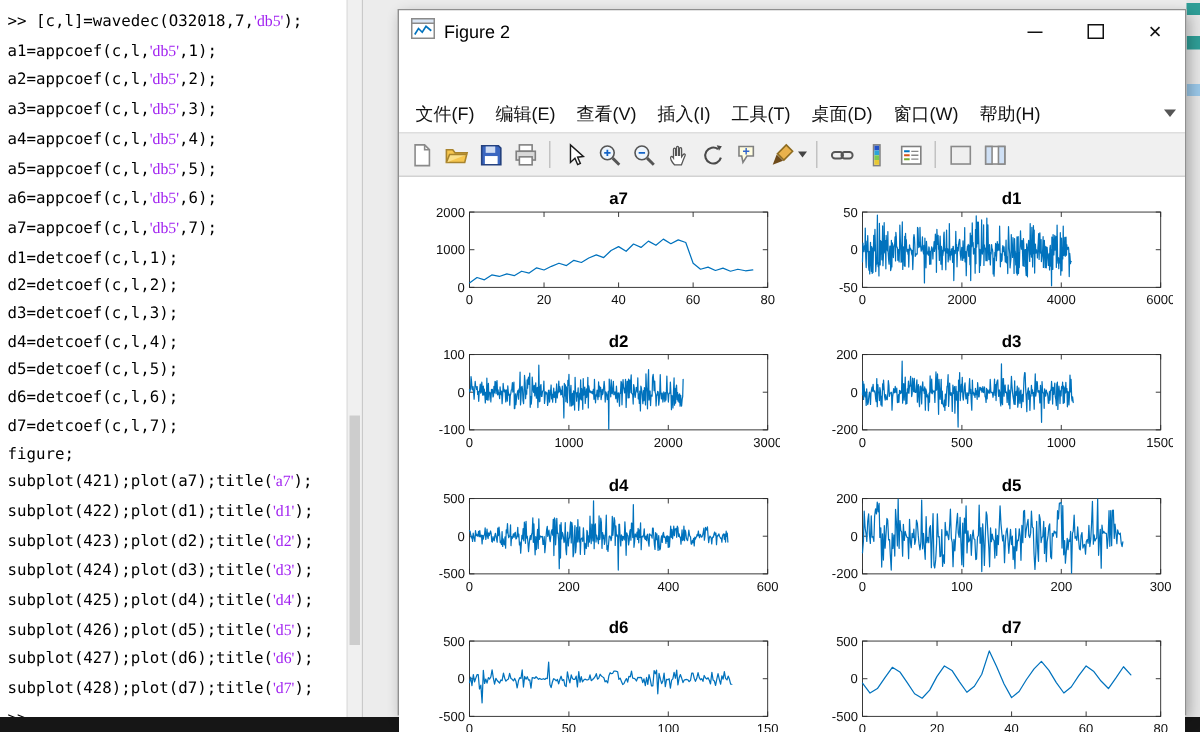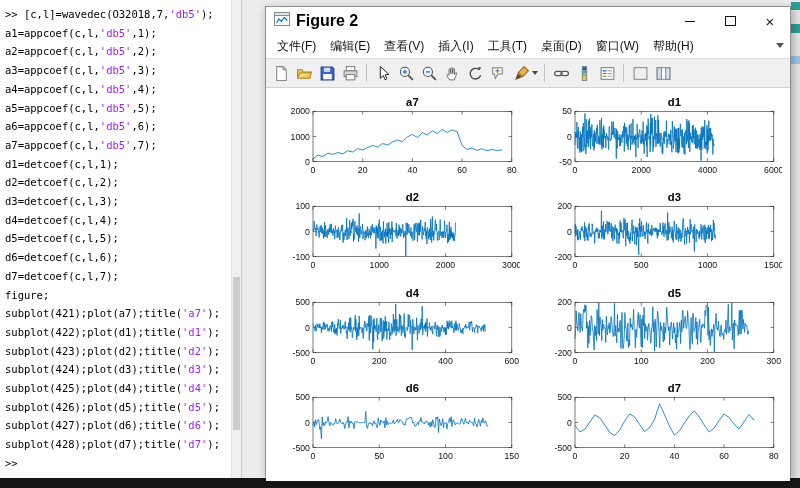--- a/index.html
+++ b/index.html
@@ -4,45 +4,45 @@
 <style>
   html,body{margin:0;padding:0;}
   .screen{position:relative;width:800px;height:488px;background:#ececec;overflow:hidden;
           font-family:"Liberation Sans",sans-serif;}
 
   
   .console-panel{position:absolute;left:0;top:0;width:242px;height:478px;background:#fff;
                  border-right:1px solid #c9c9c9;box-sizing:border-box;}
   .code{position:absolute;left:5px;top:5px;right:13px;font-family:"DejaVu Sans Mono",monospace;
         font-size:10.5px;line-height:18.7px;color:#000;white-space:pre;}
-  .code .str{color:#a020f0;}
+  .code .str{color:#a020f0;font-family:Liberation Serif, serif;}
   .console-scrollbar{position:absolute;right:0;top:0;width:10px;height:478px;background:#f0f0f0;
                      border-left:1px solid #e2e2e2;box-sizing:border-box;}
   .console-scrollbar .thumb{position:absolute;left:1px;right:1px;top:58%;height:32%;background:#cdcdcd;}
 
   
   .right-strip{position:absolute;right:0;top:0;width:9px;height:478px;background:#e6e6e6;}
   .teal-block{position:absolute;right:0;width:9px;background:#2f9e97;}
   .blue-block{position:absolute;right:0;width:9px;background:#9ac7e8;}
   .taskbar{position:absolute;left:0;bottom:0;width:800px;height:10px;background:#161616;}
 
   
   .fig-window{position:absolute;left:265px;top:6px;width:526px;height:471px;background:#fff;
               border:1px solid #8f8f8f;box-shadow:2px 3px 9px rgba(0,0,0,.30);
               display:flex;flex-direction:column;box-sizing:border-box;}
   .titlebar{height:28px;display:flex;align-items:center;padding-left:8px;flex:0 0 auto;background:#fff;}
-  .titlebar .title{font-size:16px;color:#000;margin-left:6px;font-weight:bold;}
+  .titlebar .title{font-size:12px;color:#000;margin-left:6px;}
   .titlebar .spacer{flex:1;}
   .winbtn{width:40px;height:28px;display:flex;align-items:center;justify-content:center;
           font-size:15px;color:#111;cursor:default;}
   .min-glyph{width:10px;height:1px;background:#111;}
   .max-glyph{width:9px;height:8px;border:1px solid #111;}
 
   .menubar{height:23px;display:flex;align-items:center;padding-left:4px;font-size:12px;color:#111;
-           position:relative;flex:0 0 auto;background:#fff;}
+           position:relative;flex:0 0 auto;background:#fff;margin-top:30px;}
   .menu-item{padding:0 7px;}
   .menu-overflow{position:absolute;right:6px;top:8px;width:0;height:0;
                  border-left:4px solid transparent;border-right:4px solid transparent;
                  border-top:5px solid #555;}
 
   .toolbar{height:28px;background:#f0f0f0;border-top:1px solid #dedede;border-bottom:1px solid #d2d2d2;
            display:flex;align-items:center;padding-left:5px;gap:3px;flex:0 0 auto;}
   .tbtn{width:20px;height:22px;display:flex;align-items:center;justify-content:center;}
   .tbtn svg{width:17px;height:17px;}
   .tsep{width:1px;height:18px;background:#c2c2c2;margin:0 3px;}

